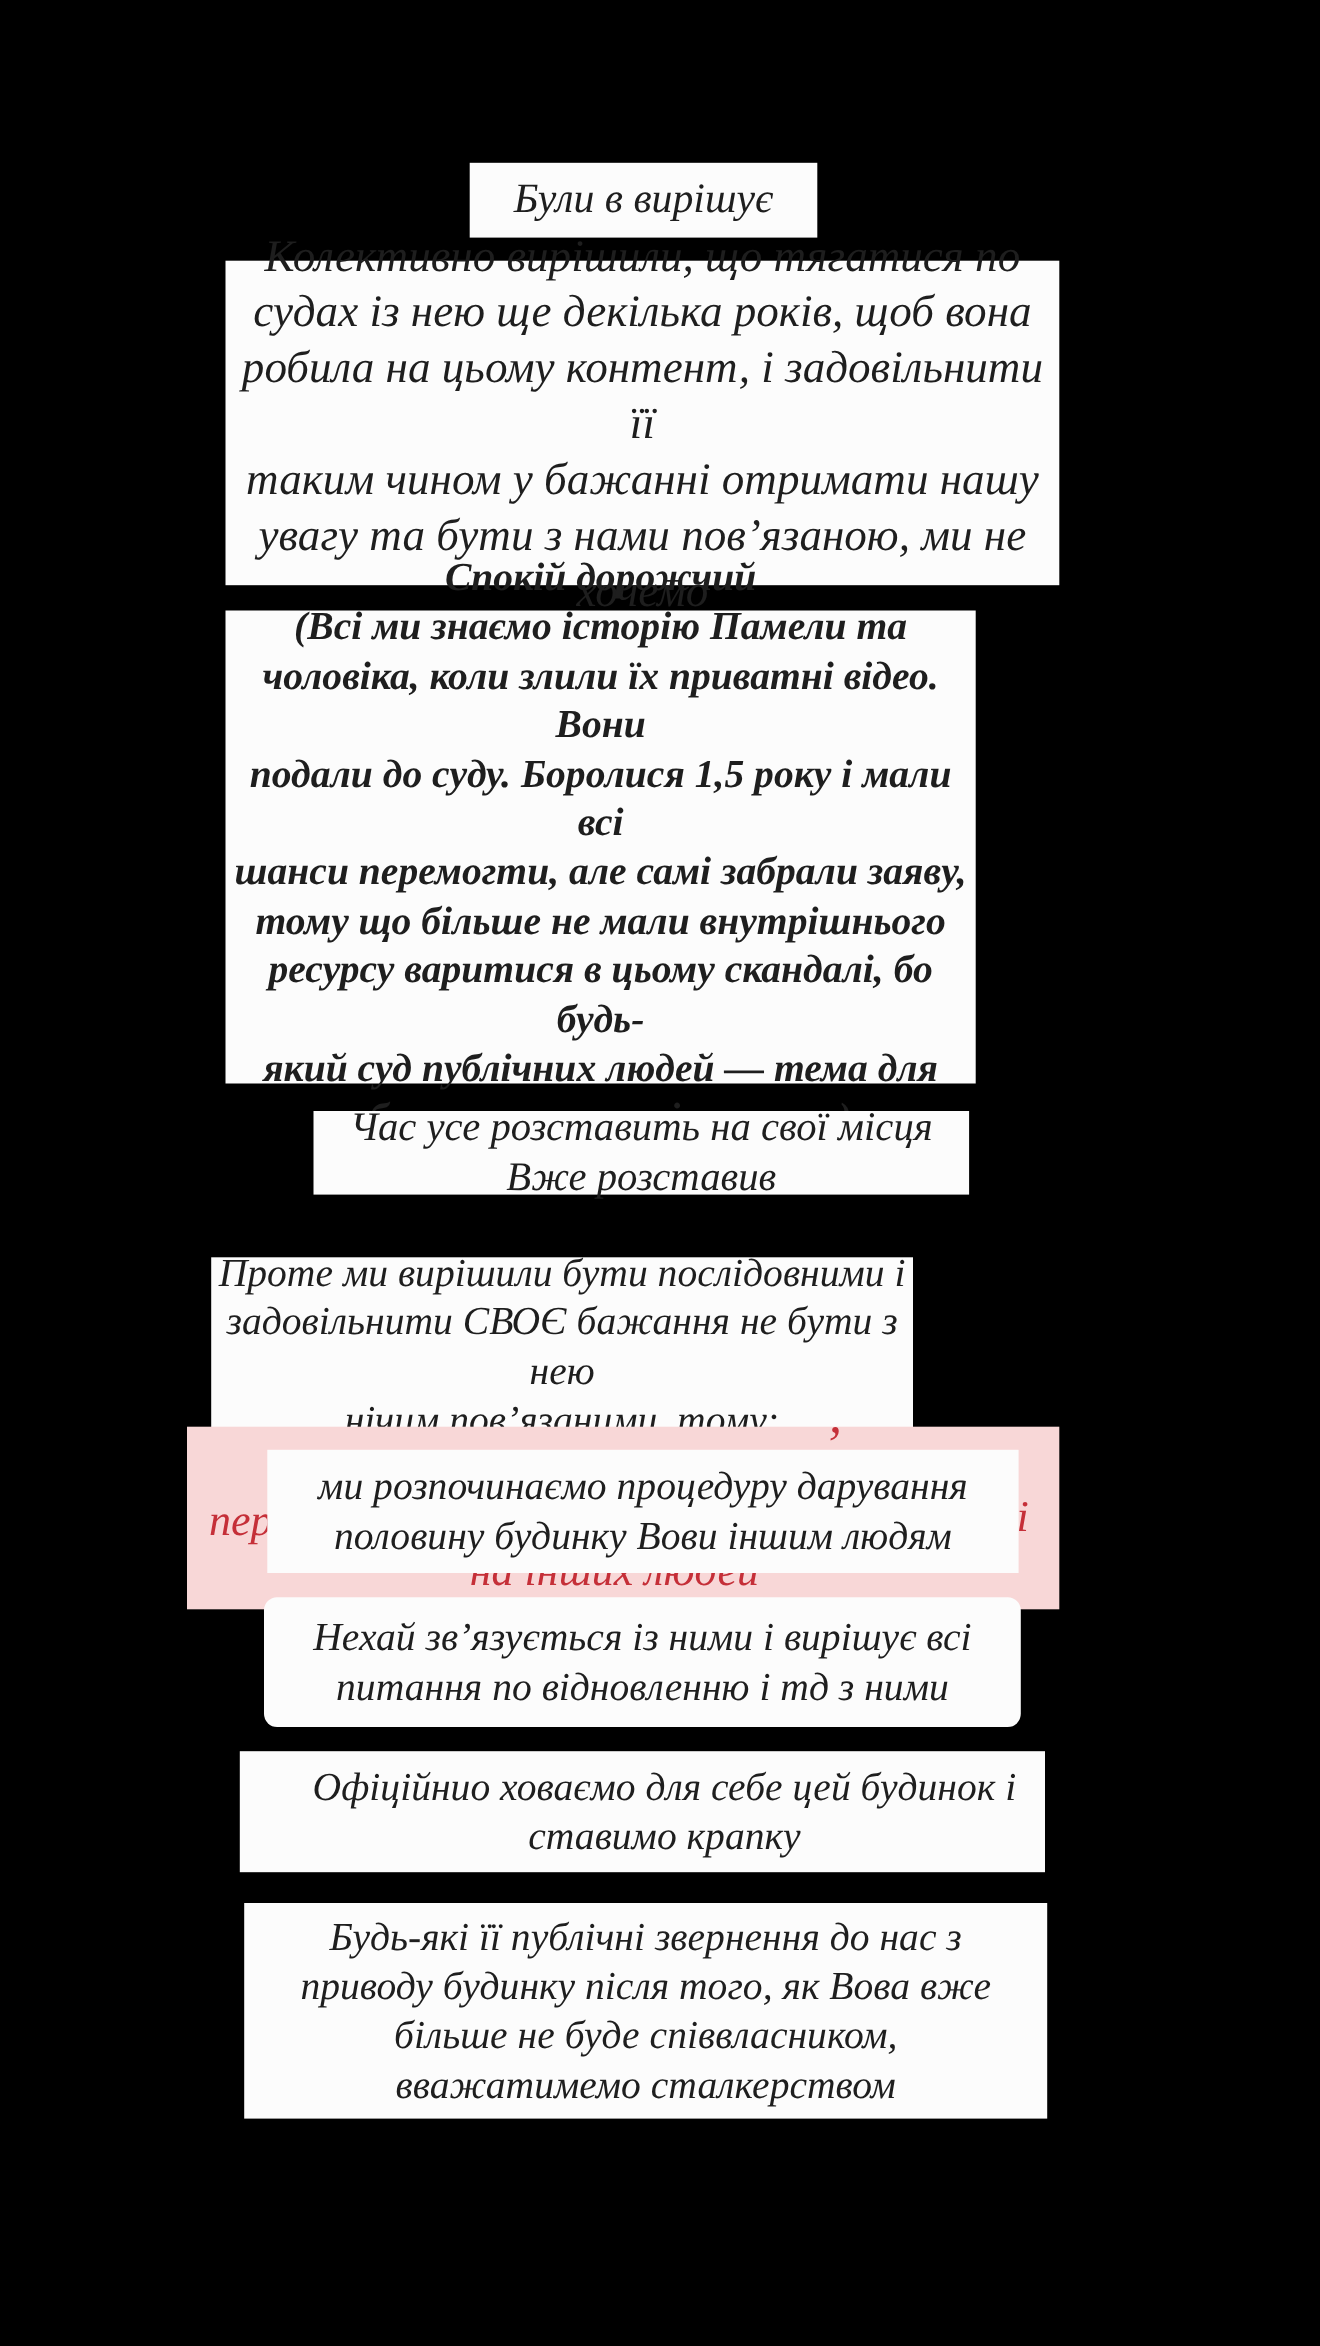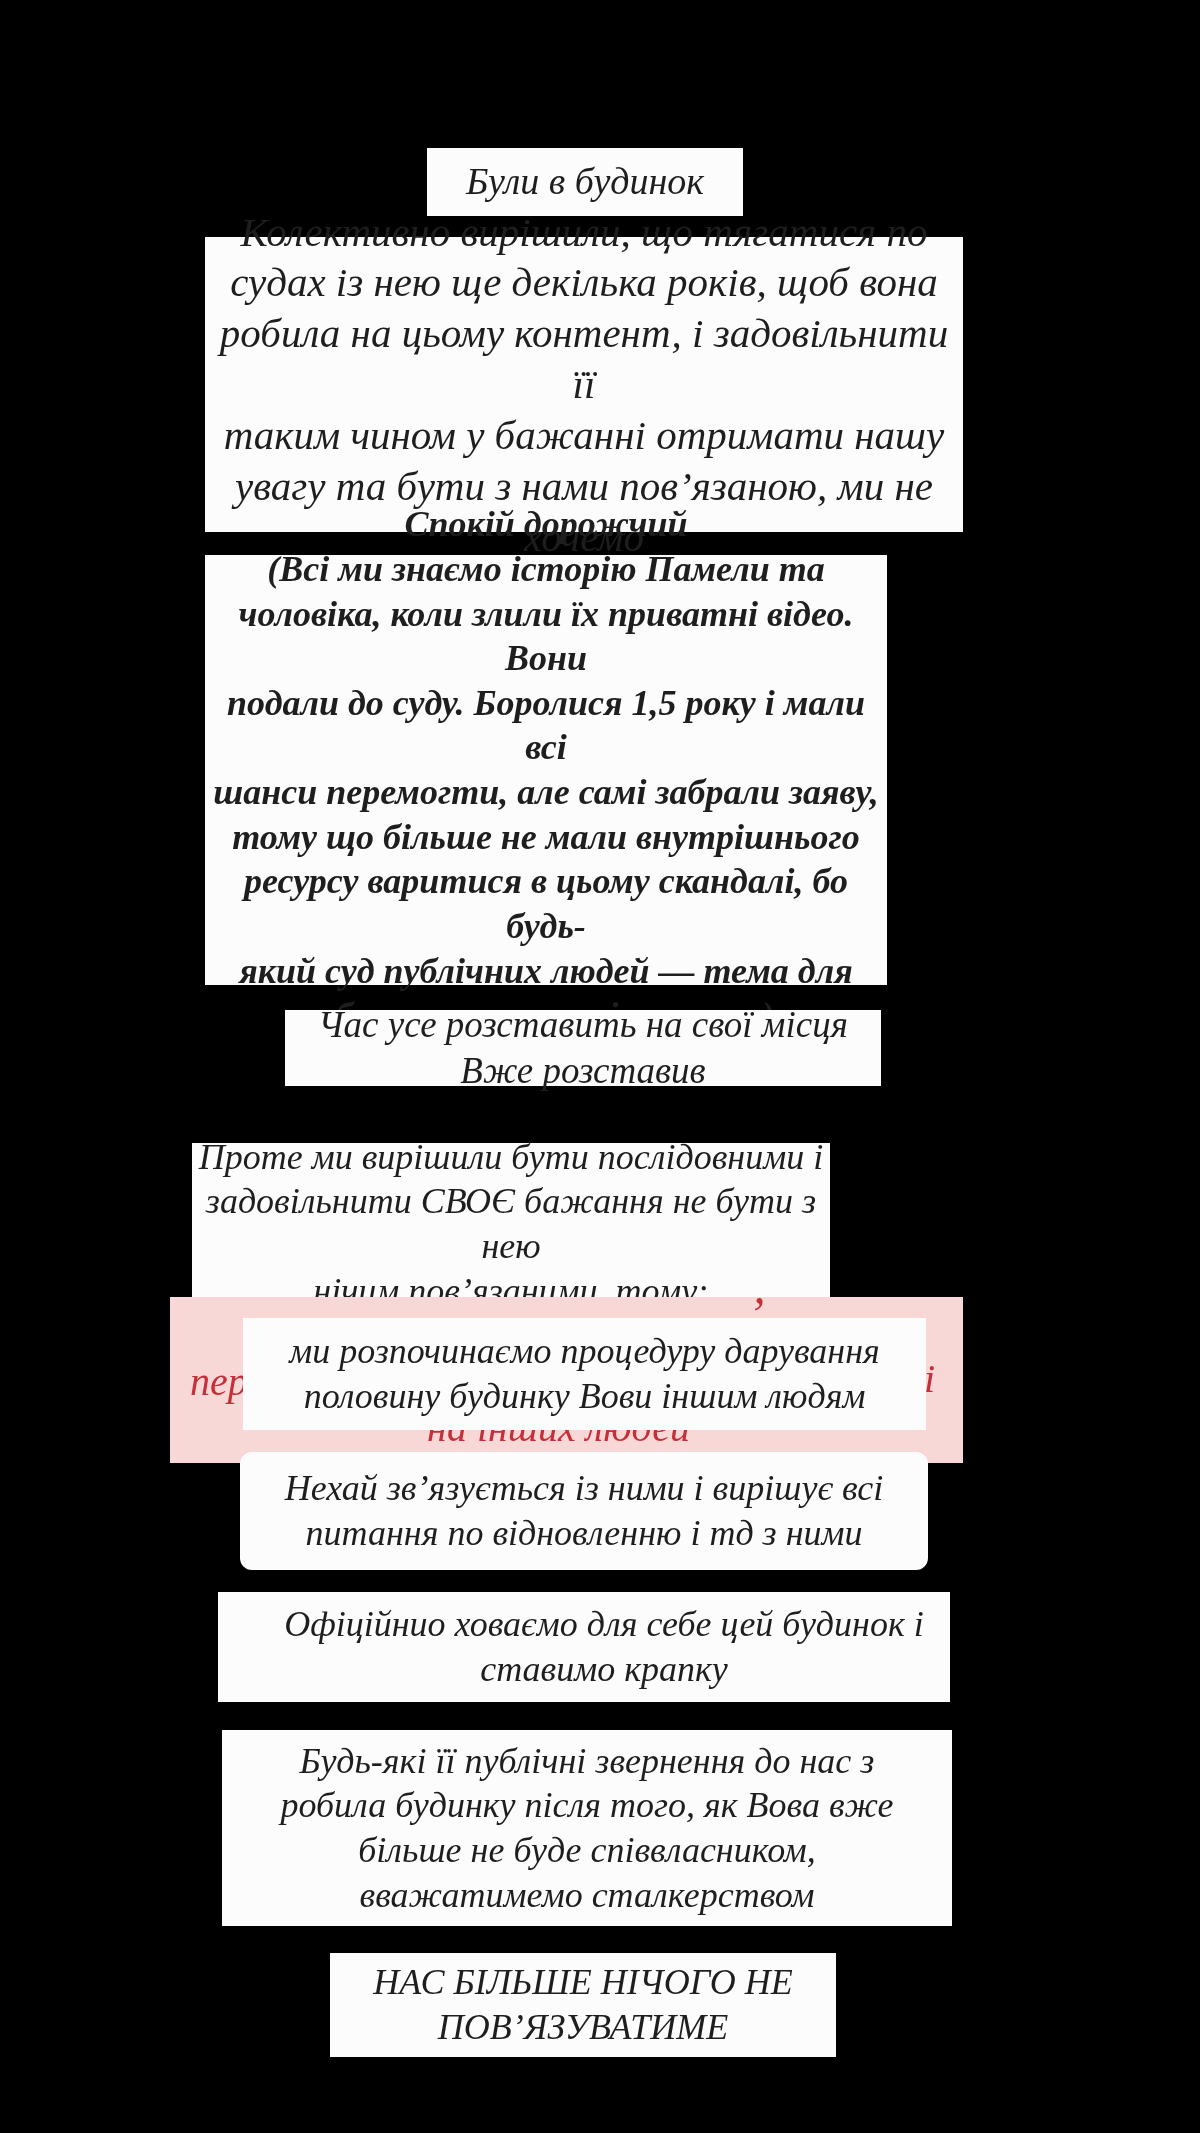--- a/index.html
+++ b/index.html
@@ -60,21 +60,21 @@
     text-align: center;
     transform: translateX(-8px);
     white-space: normal;
   }
 </style>
 </head>
 <body>
 
 <div id="stage">
 
-  <div class="note n1">Були в будинок</div>
+  <div class="note n1">Були в вирішує</div>
   <div class="note n2">Колективно вирішили, що тягатися по
 судах із нею ще декілька років, щоб вона
 робила на цьому контент, і задовільнити її
 таким чином у бажанні отримати нашу
 увагу та бути з нами пов’язаною, ми не
 хочемо</div>
   <div class="note n3">Спокій дорожчий
 (Всі ми знаємо історію Памели та
 чоловіка, коли злили їх приватні відео. Вони
 подали до суду. Боролися 1,5 року і мали всі
@@ -95,19 +95,17 @@
   <div class="red-frag frag-right">і</div>
   <div class="red-frag frag-bottom">на інших людей</div>
 
   <div class="note n6">ми розпочинаємо процедуру дарування
 половину будинку Вови іншим людям</div>
   <div class="note n7">Нехай зв’язується із ними і вирішує всі
 питання по відновленню і тд з ними</div>
   <div class="note n8">Офіційнио ховаємо для себе цей будинок і
 ставимо крапку</div>
   <div class="note n9">Будь-які її публічні звернення до нас з
-робила будинку  після того, як Вова вже
+приводу будинку  після того, як Вова вже
 більше не буде співвласником,
 вважатимемо сталкерством</div>
-  <div class="note n10">НАС БІЛЬШЕ НІЧОГО НЕ
-ПОВ’ЯЗУВАТИМЕ</div>
 
 </div>
 
 </body></html>

